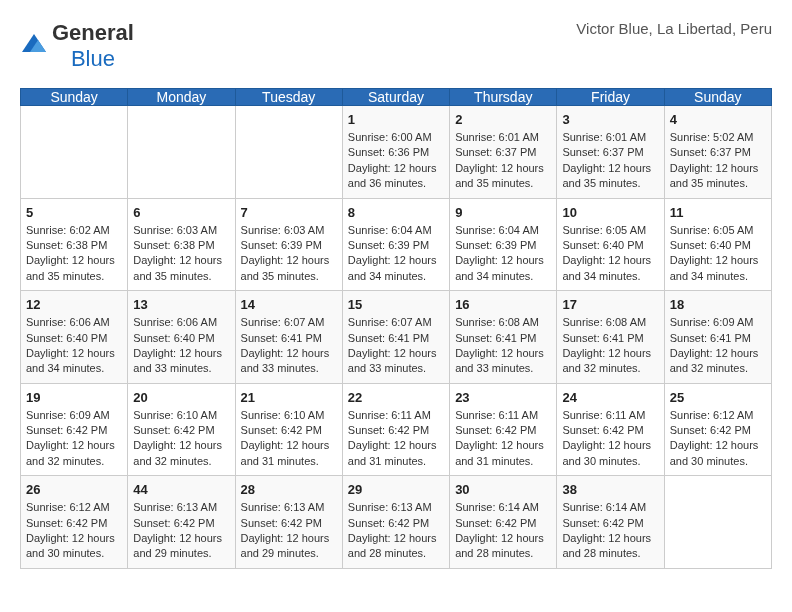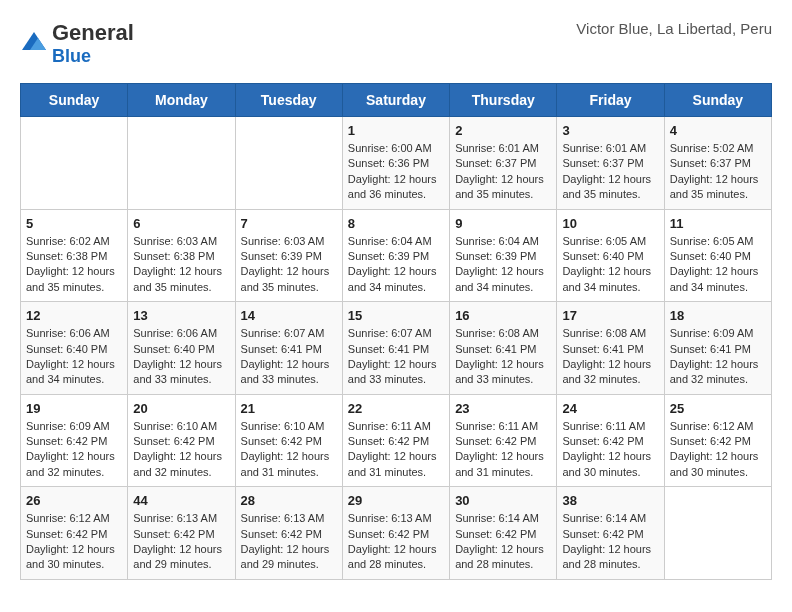--- a/index.html
+++ b/index.html
@@ -13,29 +13,30 @@
     .header-area {
       display: flex;
       align-items: flex-start;
       justify-content: space-between;
       margin-bottom: 16px;
     }
     .logo {
       display: flex;
       align-items: center;
       gap: 4px;
+      text-align: center;
     }
     .logo-text-general {
       font-size: 22px;
       font-weight: bold;
       color: #333;
     }
     .logo-text-blue {
-      font-size: 18px;
-      font-weight: bold;
+      font-size: 22px;
+      font-weight: normal;
       color: #1a6bbf;
     }
     .logo-icon {
       width: 28px;
       height: 28px;
     }
     .title-area {
       text-align: right;
     }
     .calendar-title {
@@ -50,23 +51,23 @@
     }
     table {
       width: 100%;
       border-collapse: collapse;
       table-layout: fixed;
     }
     thead tr th {
       background-color: #2a6bb5;
       color: #fff;
       text-align: center;
-      padding: 8px 4px;
+      padding: 0 4px;
       font-size: 14px;
-      font-weight: bold;
+      font-weight: normal;
       border: 1px solid #1e5a9a;
     }
     tbody tr td {
       border: 1px solid #ccc;
       vertical-align: top;
       padding: 6px 5px;
       font-size: 11px;
       color: #333;
       height: 80px;
       background: #fff;

